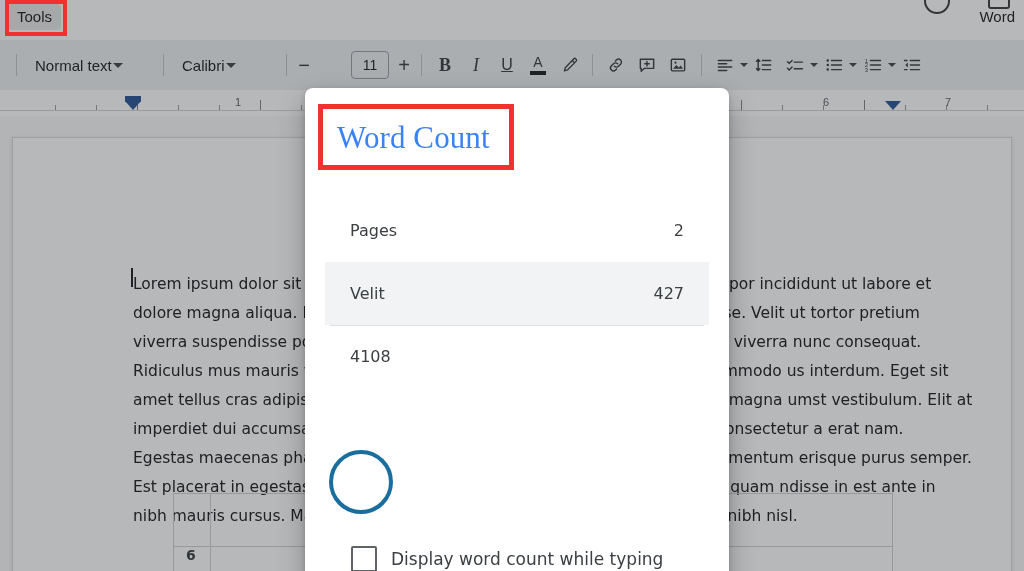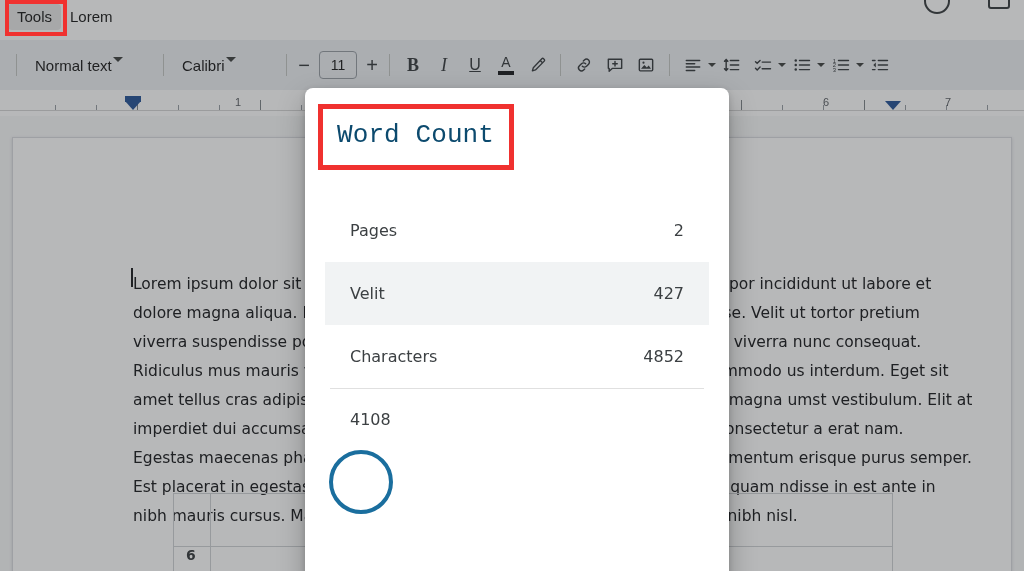--- a/index.html
+++ b/index.html
@@ -11,21 +11,21 @@
     background: #ffffff;
   }
   #app { position: relative; width: 1024px; height: 571px; overflow: hidden; }
 
   
   .docs-ui { position: absolute; inset: 0; background: #ffffff; }
 
   
   .menubar {
     position: absolute; left: 0; top: 0; width: 1024px; height: 33px;
-    background: #ffffff; display: flex; align-items: center; padding-left: 8px;
+    background: #ffffff; display: flex; align-items: center; padding-left: 8px; justify-content: space-between;
   }
   .menu-item {
     font-size: 15px; color: #1f1f1f; padding: 4px 9px; border-radius: 4px;
     white-space: nowrap; line-height: 18px;
   }
   .menu-item.active { background: #e8e8e8; }
 
   .history-icon {
     position: absolute; right: 74px; top: -12px; width: 26px; height: 26px;
     border: 2px solid #3c4043; border-radius: 50%;
@@ -36,37 +36,37 @@
   }
 
   
   .toolbar {
     position: absolute; left: 0; top: 40px; width: 1024px; height: 50px;
     background: #edf0f4; display: flex; align-items: center; gap: 0;
     padding-left: 8px;
   }
   .tb-sep { width: 1px; height: 22px; background: #c4c7c5; margin: 0 8px; flex: none; }
   .tb-style {
-    display: flex; gap: 1px;
+    display: flex; align-items: center; gap: 1px;
     padding: 5px 8px 5px 10px; border-radius: 4px; min-width: 130px;
   }
   .tb-style .lbl { font-size: 15px; color: #1f1f1f; white-space: nowrap; }
   .tb-font { min-width: 106px; }
   .caret {
     width: 0; height: 0; border-left: 5px solid transparent;
     border-right: 5px solid transparent; border-top: 5px solid #444746; flex: none;
   }
   .caret.sm { border-left-width: 4px; border-right-width: 4px; border-top-width: 4px; }
 
   .fs-grp { display: flex; align-items: center; gap: 6px; }
   .fs-btn { font-size: 20px; color: #3c4043; width: 18px; text-align: center; line-height: 1; }
   .fs-box {
     width: 38px; height: 28px; border: 1px solid #9aa0a6; border-radius: 4px;
     display: flex; align-items: center; justify-content: center;
-    font-size: 14px; color: #1f1f1f; background: transparent;
+    font-size: 14px; color: #1f1f1f; background: transparent; margin-left: 32px;
   }
 
   .tb-btn {
     width: 30px; height: 30px; display: flex; align-items: center;
     justify-content: center; border-radius: 4px; flex: none; position: relative;
   }
   .tb-btn .g { font-size: 17px; color: #3c4043; line-height: 1; }
   .tb-btn .g.bold { font-weight: bold; font-family: "Liberation Serif", serif; font-size: 18px; }
   .tb-btn .g.ital { font-style: italic; font-family: "Liberation Serif", serif; font-size: 18px; }
   .tb-btn .g.undl { text-decoration: underline; font-size: 16px; }
@@ -134,22 +134,22 @@
 
   
   .dialog {
     position: absolute; left: 305px; top: 88px; width: 424px; height: 500px;
     background: #ffffff; border-radius: 8px 8px 0 0;
     box-shadow: 0 12px 28px rgba(0,0,0,.26), 0 2px 6px rgba(0,0,0,.16);
     overflow: hidden;
   }
   .dlg-title {
     position: absolute; left: 32px; top: 32px;
-    font-size: 26px; color: #0c4a6e; font-weight: 400;
-    font-family: Liberation Mono, monospace; letter-spacing: .1px;
+    font-size: 31px; color: #3b82f6; font-weight: 400;
+    font-family: Liberation Serif, serif; letter-spacing: .1px;
   }
   .stats { position: absolute; left: 20px; top: 111px; width: 384px; }
   .stat-row {
     position: relative; display: flex; align-items: center;
     justify-content: space-between; height: 63px; padding: 0 25px;
     font-size: 16px; color: #3c4043; font-family: "DejaVu Sans", sans-serif;
   }
   .stat-row.hl { background: #f1f3f4; }
   .stat-row.div-top::before {
     content: ""; position: absolute; left: 5px; right: 5px; top: 0;
@@ -186,21 +186,21 @@
 </style>
 </head>
 <body>
 
 <div id="app">
 
   <div class="docs-ui">
 
     <div class="menubar">
       <div class="menu-item active">Tools</div>
-      <div class="menu-item">Lorem</div>
+      <div class="menu-item">Word</div>
       <div class="history-icon"></div>
       <div class="topright-sq"></div>
     </div>
 
     <div class="toolbar">
       <div class="tb-sep"></div>
 
       <div class="tb-style">
         <span class="lbl">Normal text</span>
         <span class="caret"></span>
@@ -404,29 +404,29 @@
 
     <div class="stats">
       <div class="stat-row">
         <span class="stat-lbl">Pages</span>
         <span class="stat-val">2</span>
       </div>
       <div class="stat-row hl">
         <span class="stat-lbl">Velit</span>
         <span class="stat-val">427</span>
       </div>
-      <div class="stat-row">
-        <span class="stat-lbl">Characters</span>
-        <span class="stat-val">4852</span>
-      </div>
       <div class="stat-row div-top">
         <span class="stat-val">4108</span>
       </div>
     </div>
 
+    <div class="cb-row">
+      <div class="checkbox"></div>
+      <div class="cb-label">Display word count while typing</div>
+    </div>
 
   </div>
 
   <div class="anno-rect-tools"></div>
   <div class="anno-rect-title"></div>
   <div class="anno-circle-cb"></div>
 
 </div>
 
 </body></html>

